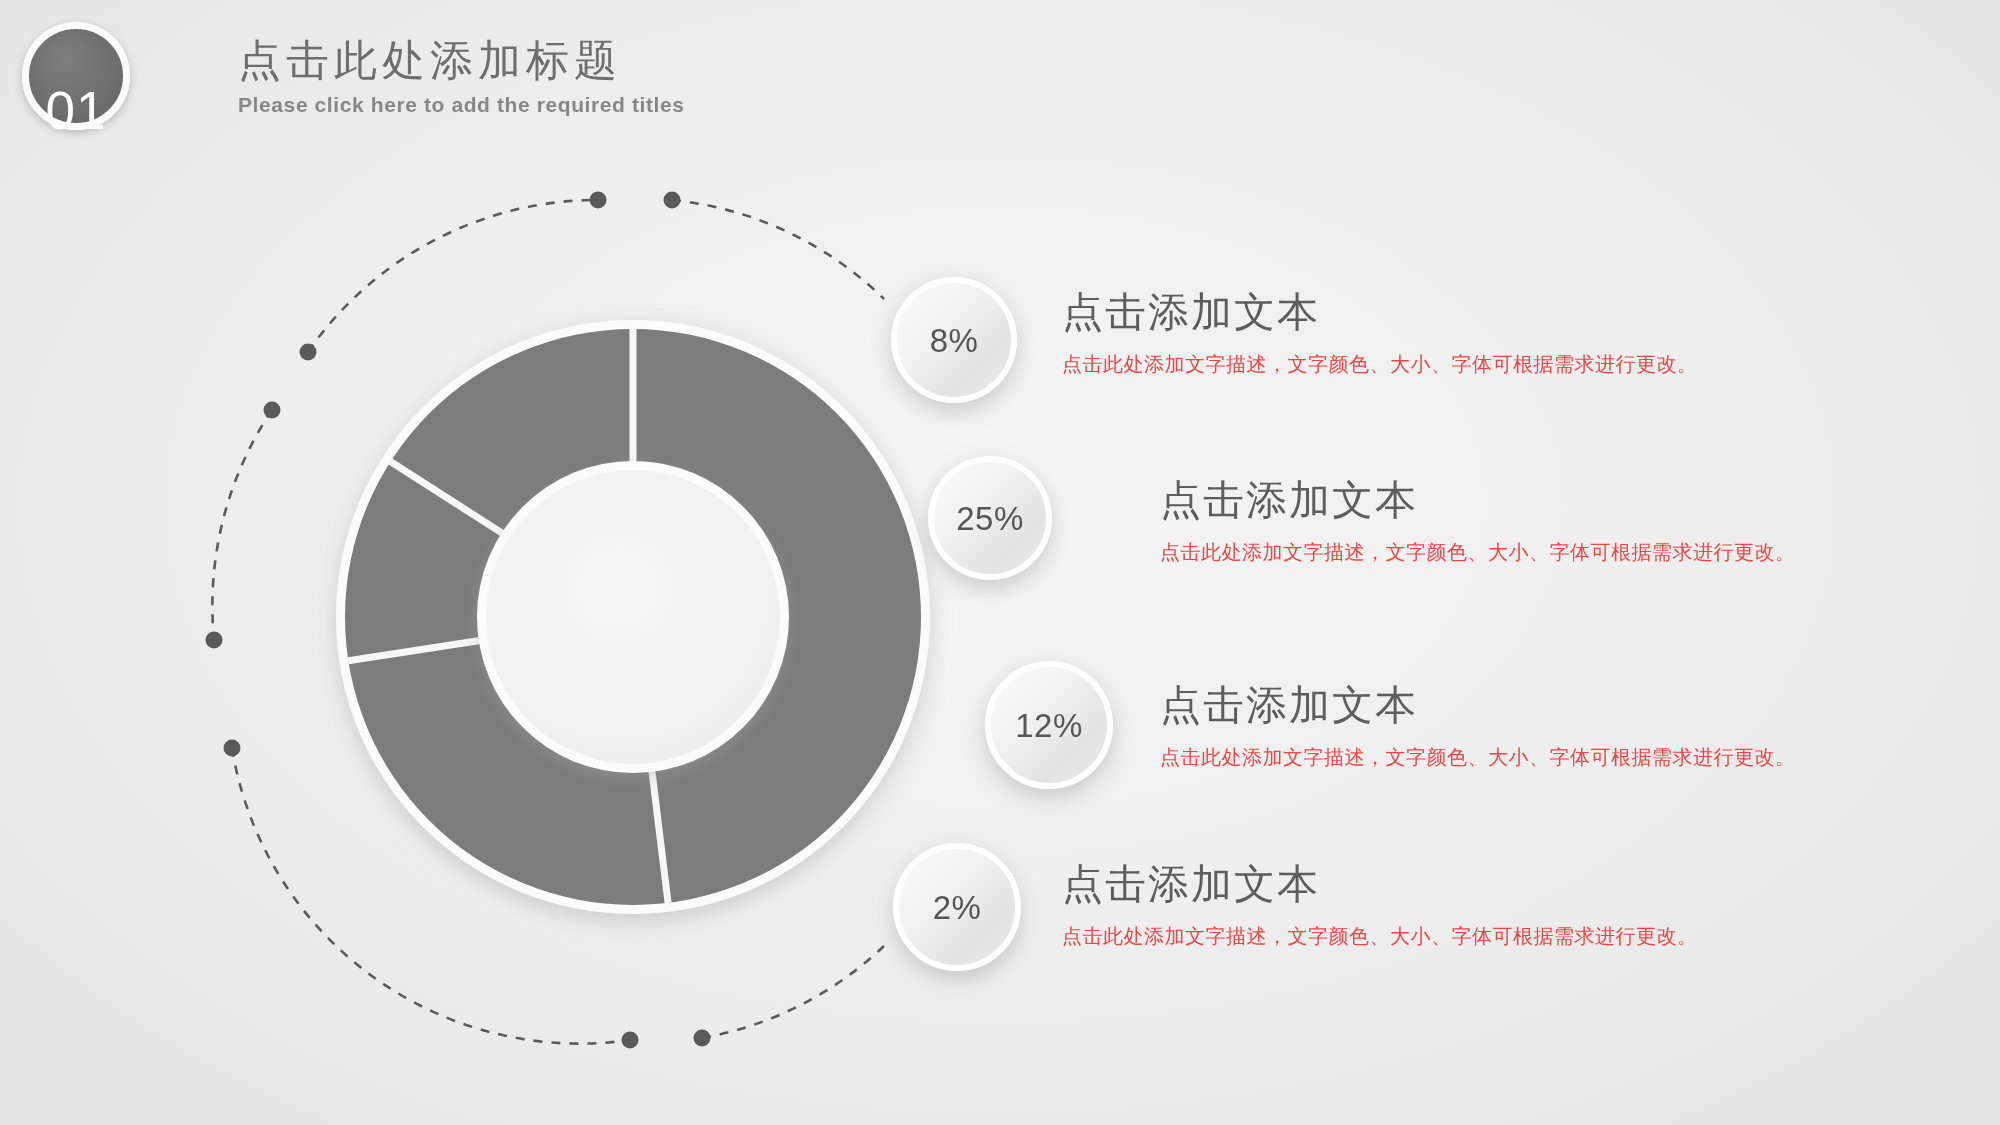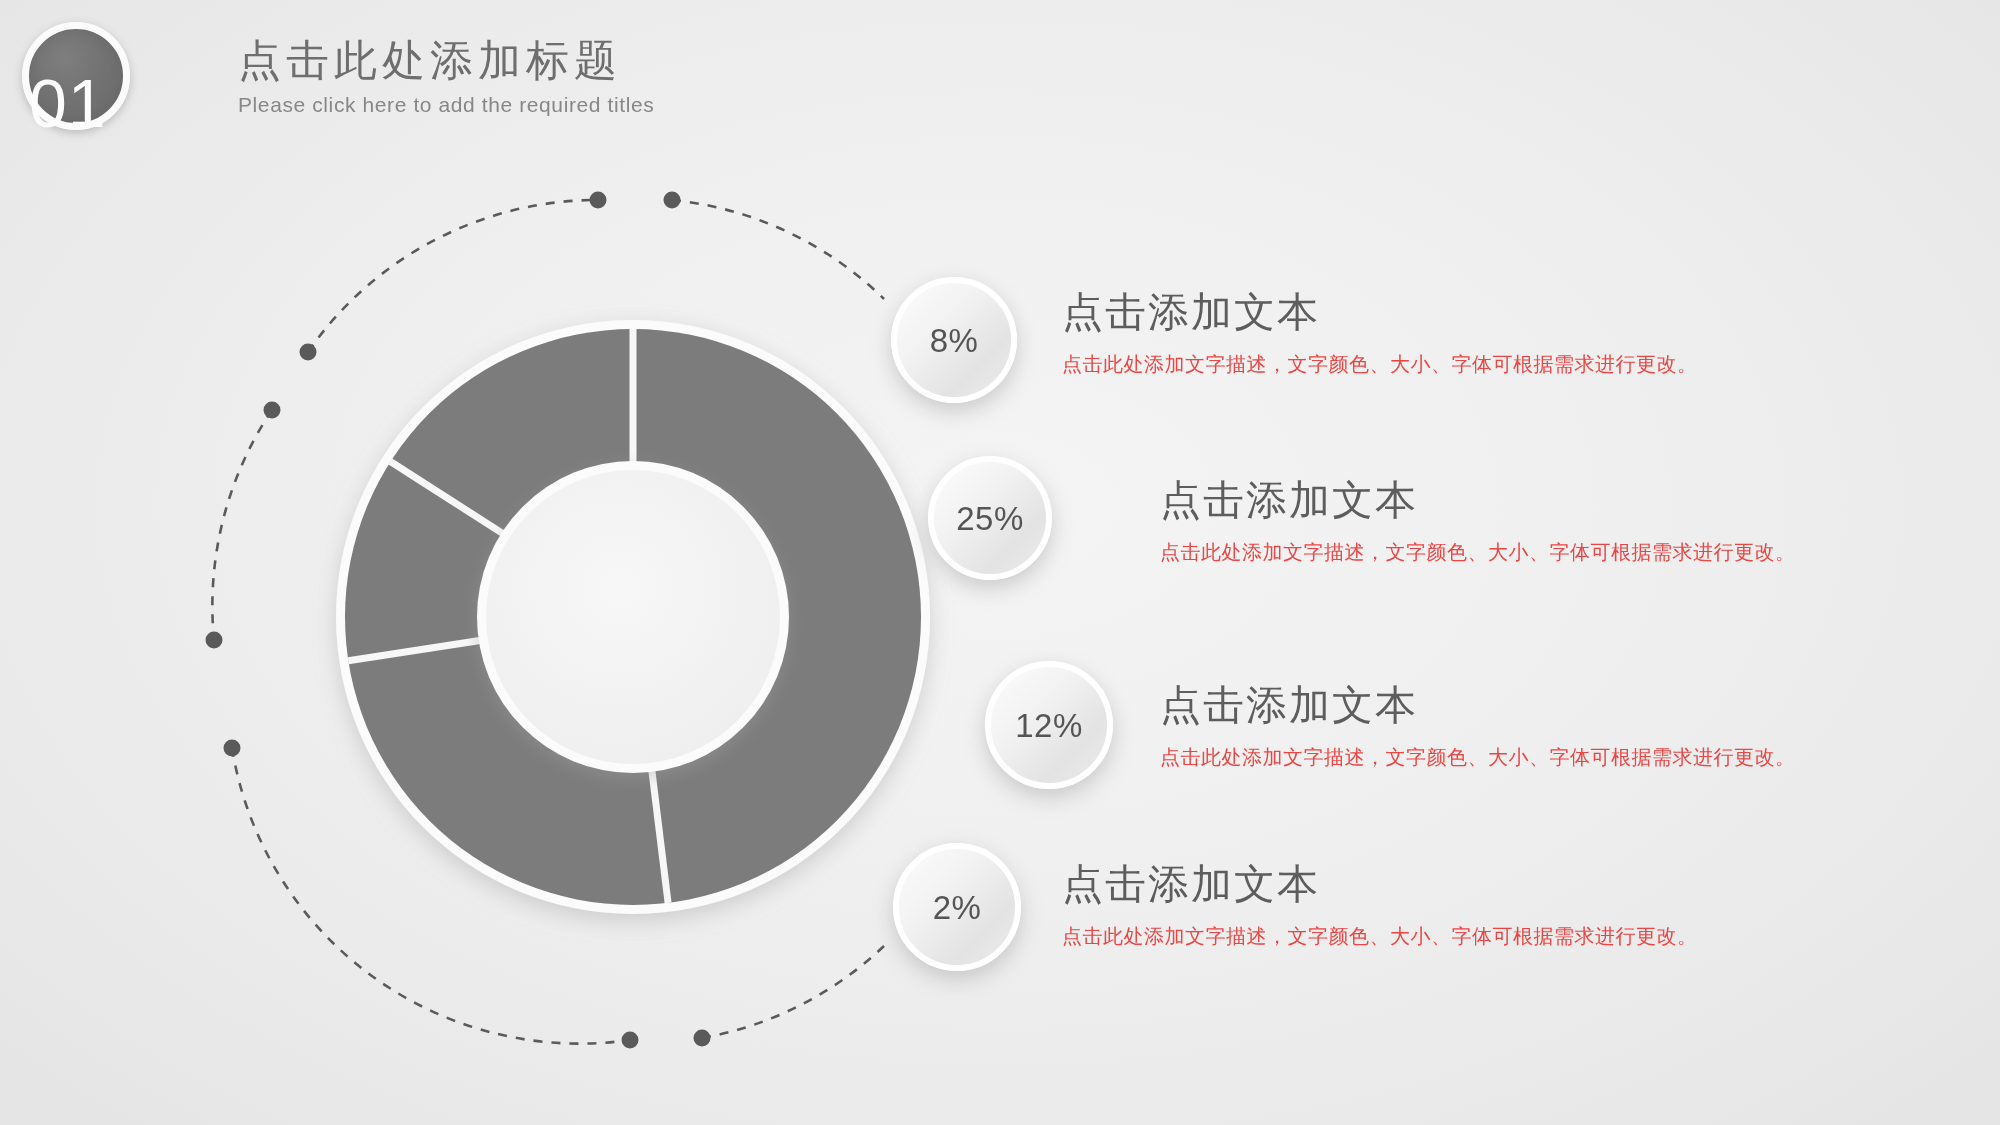--- a/index.html
+++ b/index.html
@@ -34,22 +34,22 @@
     background: radial-gradient(circle at 38% 32%, #7e7e7e 0%, #727272 45%, #6a6a6a 100%);
     border: 7px solid #fbfbfb;
     box-sizing: border-box;
     box-shadow: 0 3px 9px rgba(120,120,120,0.40), inset 0 0 16px rgba(0,0,0,0.06);
   }
   #header-badge-number {
     position: absolute;
     left: 0;
     right: 0;
     bottom: -14px;
-    text-align: left;
-    font-size: 68px;
+    text-align: center;
+    font-size: 53px;
     color: #fdfdfd;
     letter-spacing: 1px;
     line-height: 1;
     font-family: "Liberation Sans", "DejaVu Sans", sans-serif;
   }
   #header-text {
     position: absolute;
     left: 172px;
     top: 24px;
     margin-left: 48px;
@@ -61,21 +61,21 @@
     line-height: 1.05;
     white-space: nowrap;
     font-weight: 400;
   }
   #header-subtitle {
     margin-top: 10px;
     font-size: 21px;
     color: #878787;
     letter-spacing: 0.6px;
     white-space: nowrap;
-    font-weight: 400;
+    font-weight: 700;
     text-align: center;
   }
 
   
   #chart-area {
     position: absolute;
     left: 0;
     top: 0;
     width: 2000px;
     height: 1125px;

